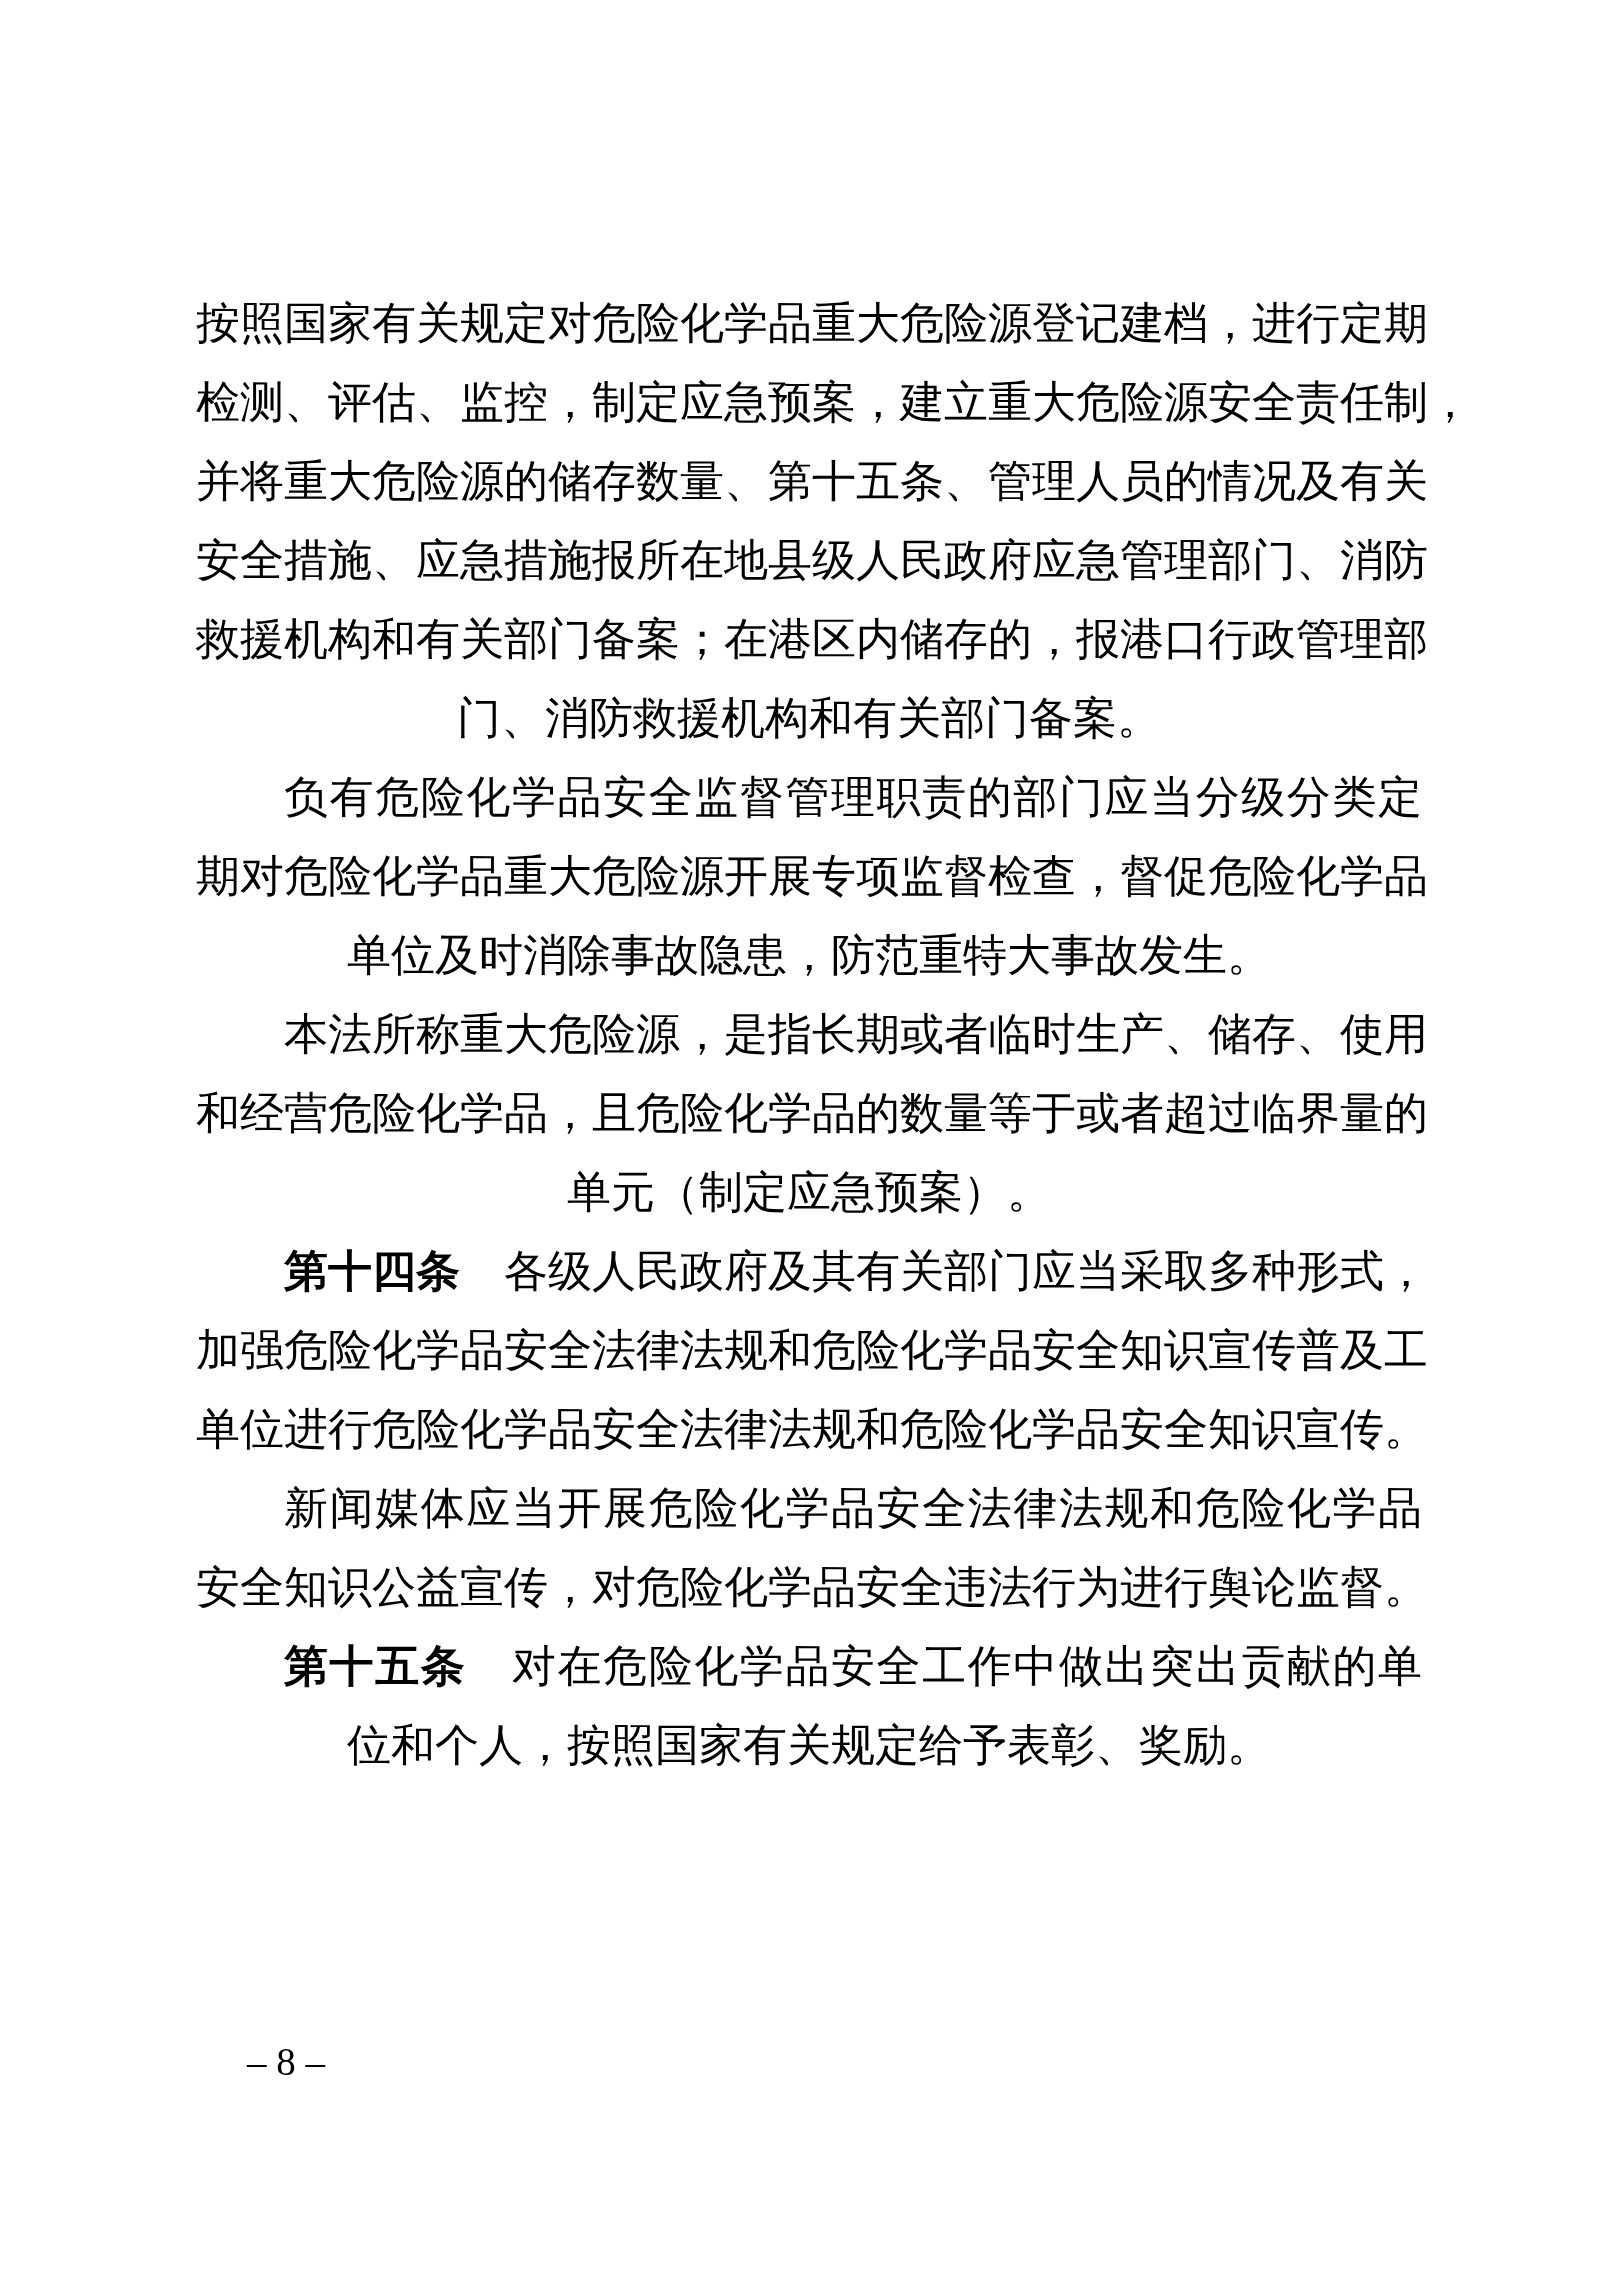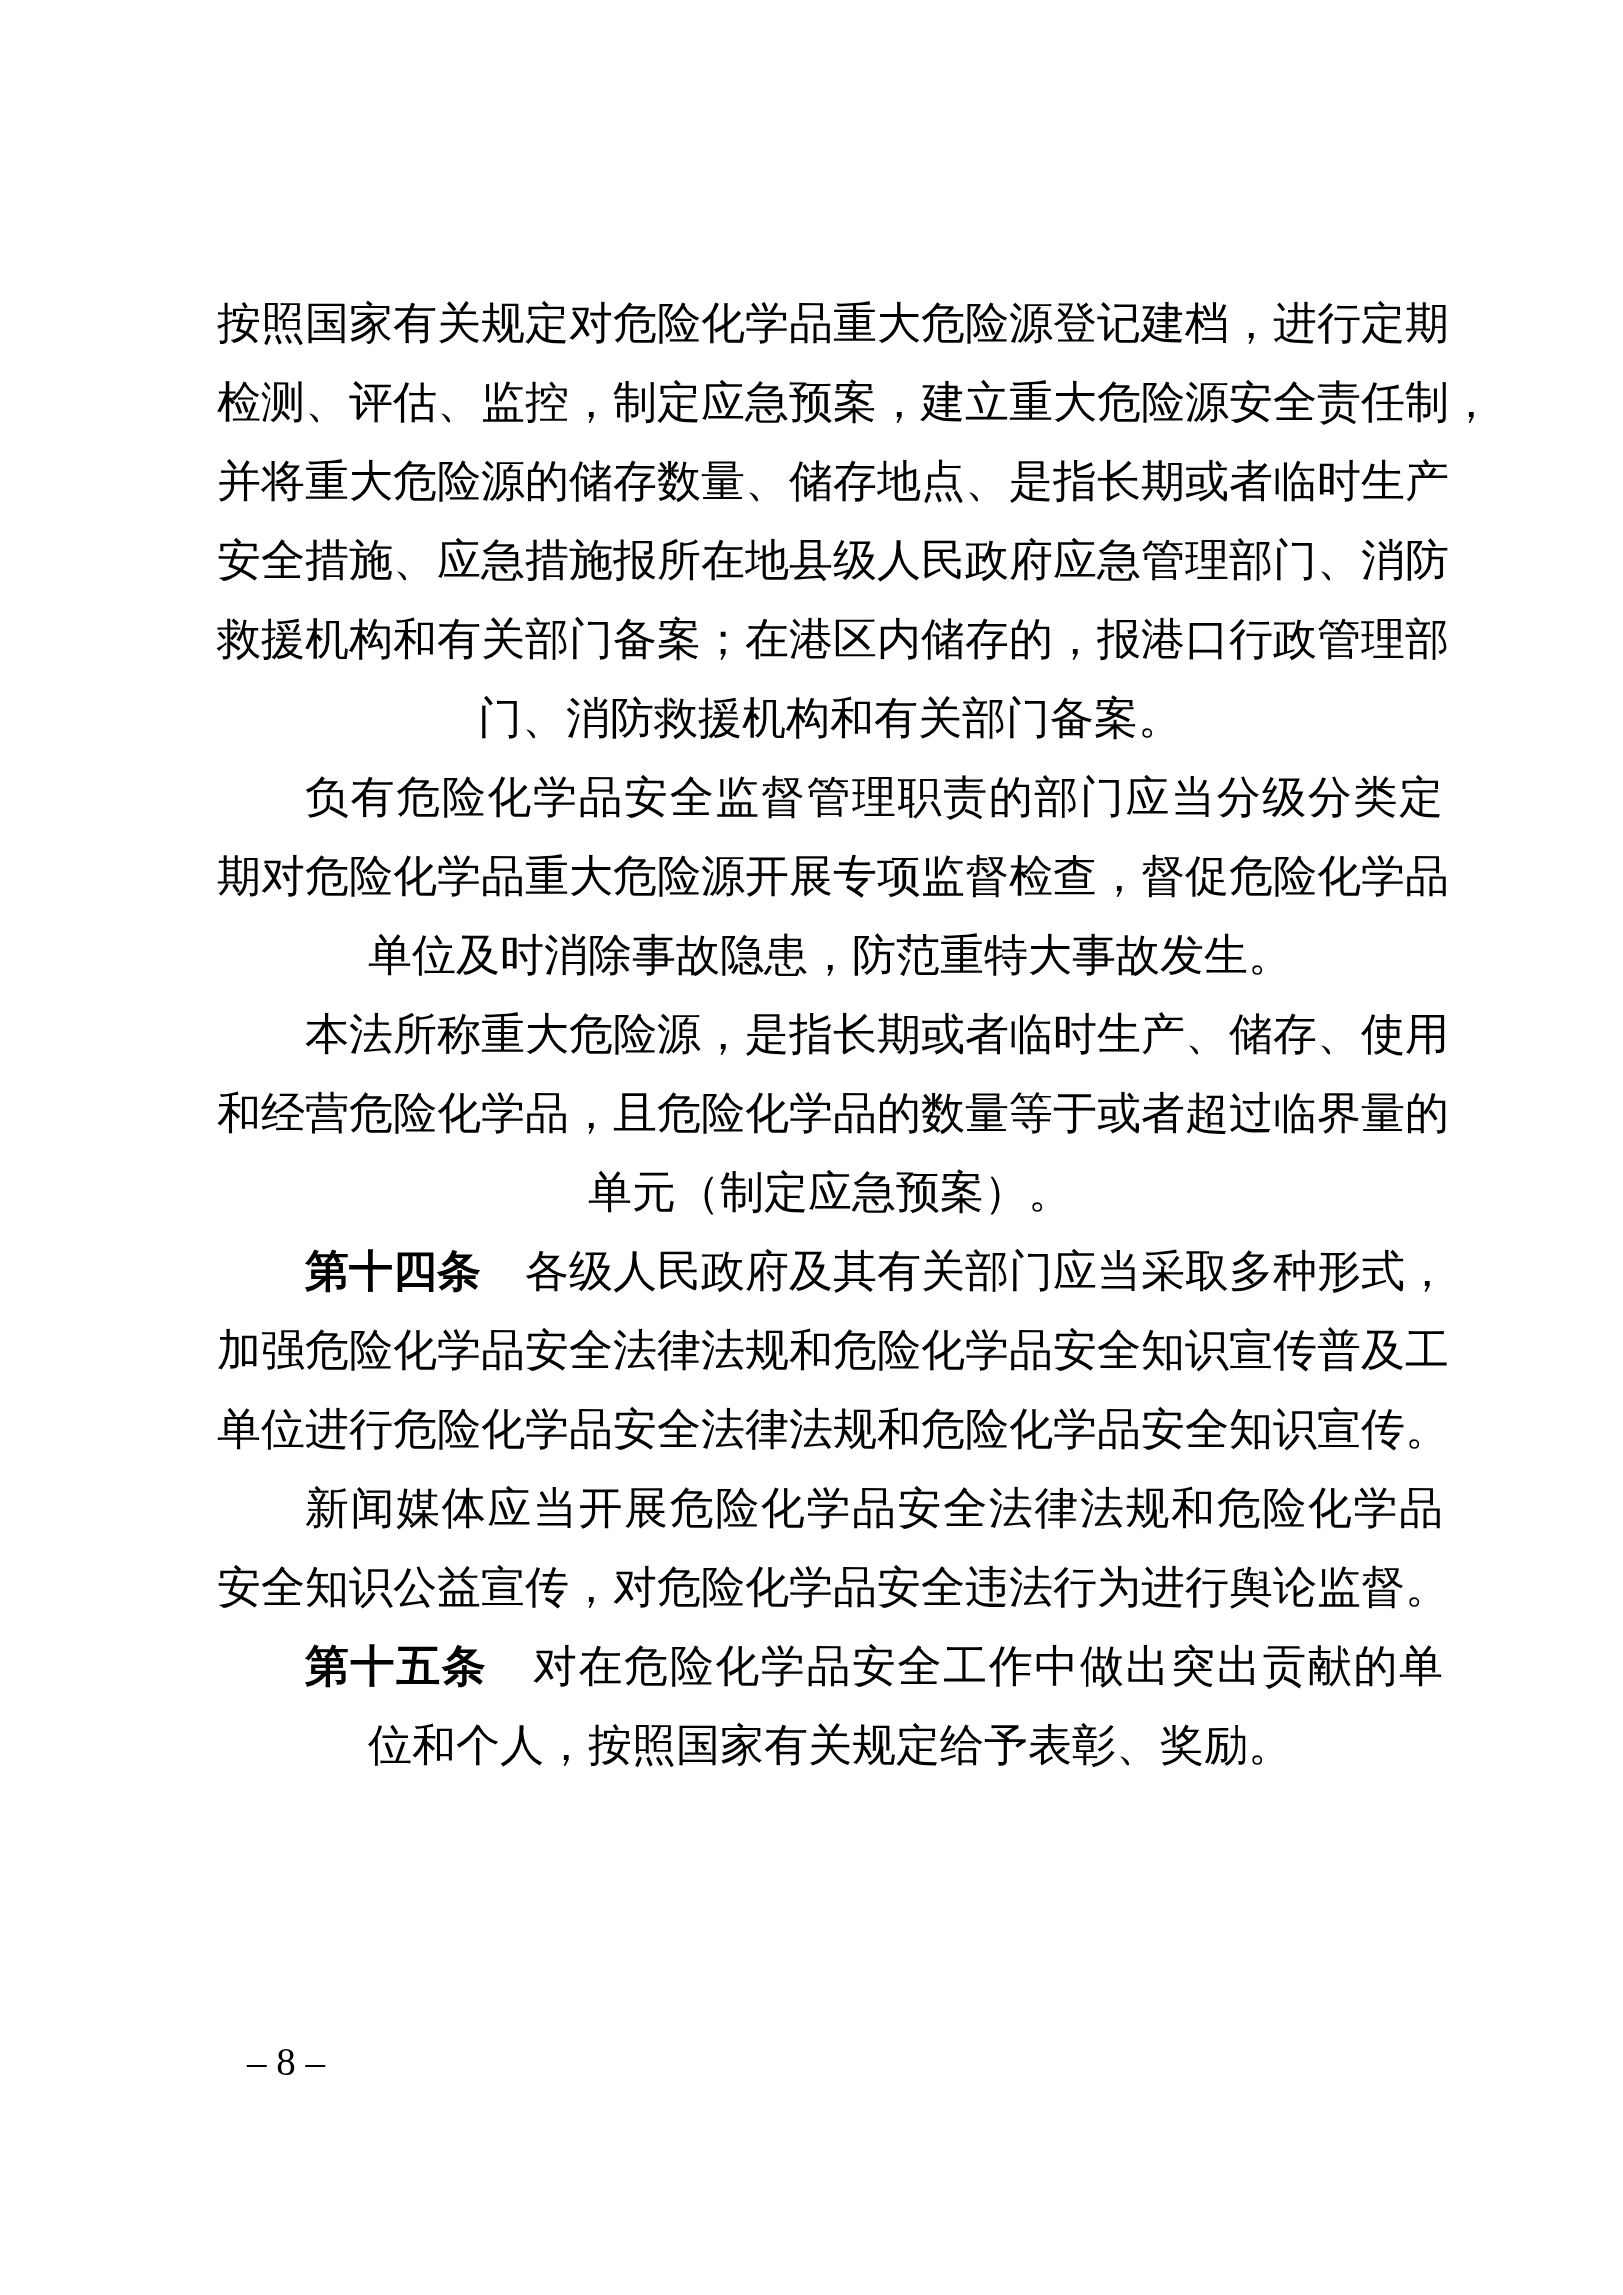--- a/index.html
+++ b/index.html
@@ -11,21 +11,21 @@
     position: relative;
     width: 1623px;
     height: 2295px;
     background: #ffffff;
     color: #000000;
     font-family: "Liberation Serif", "DejaVu Serif", serif;
     overflow: hidden;
   }
   .text-block {
     position: absolute;
-    left: 217px;
+    left: 196px;
     top: 284px;
     width: 1226px;
   }
   .line {
     height: 79px;
     line-height: 79px;
     font-size: 44px;
     white-space: nowrap;
     text-align: center;
     letter-spacing: 0;
@@ -52,21 +52,21 @@
     color: #000000;
   }
 </style>
 </head>
 <body>
 
 <div class="page">
   <main class="text-block">
       <div class="line fill"><span class="txt">按照国家有关规定对危险化学品重大危险源登记建档，进行定期</span></div>
       <div class="line fill"><span class="txt">检测、评估、监控，制定应急预案，建立重大危险源安全责任制，</span></div>
-      <div class="line fill"><span class="txt">并将重大危险源的储存数量、储存地点、是指长期或者临时生产</span></div>
+      <div class="line fill"><span class="txt">并将重大危险源的储存数量、第十五条、管理人员的情况及有关</span></div>
       <div class="line fill"><span class="txt">安全措施、应急措施报所在地县级人民政府应急管理部门、消防</span></div>
       <div class="line fill"><span class="txt">救援机构和有关部门备案；在港区内储存的，报港口行政管理部</span></div>
       <div class="line"><span class="txt">门、消防救援机构和有关部门备案。</span></div>
       <div class="line indent fill"><span class="txt">负有危险化学品安全监督管理职责的部门应当分级分类定</span></div>
       <div class="line fill"><span class="txt">期对危险化学品重大危险源开展专项监督检查，督促危险化学品</span></div>
       <div class="line"><span class="txt">单位及时消除事故隐患，防范重特大事故发生。</span></div>
       <div class="line indent fill"><span class="txt">本法所称重大危险源，是指长期或者临时生产、储存、使用</span></div>
       <div class="line fill"><span class="txt">和经营危险化学品，且危险化学品的数量等于或者超过临界量的</span></div>
       <div class="line"><span class="txt">单元（制定应急预案）。</span></div>
       <div class="line indent fill"><span class="art">第十四条</span><span class="txt">　各级人民政府及其有关部门应当采取多种形式，</span></div>

